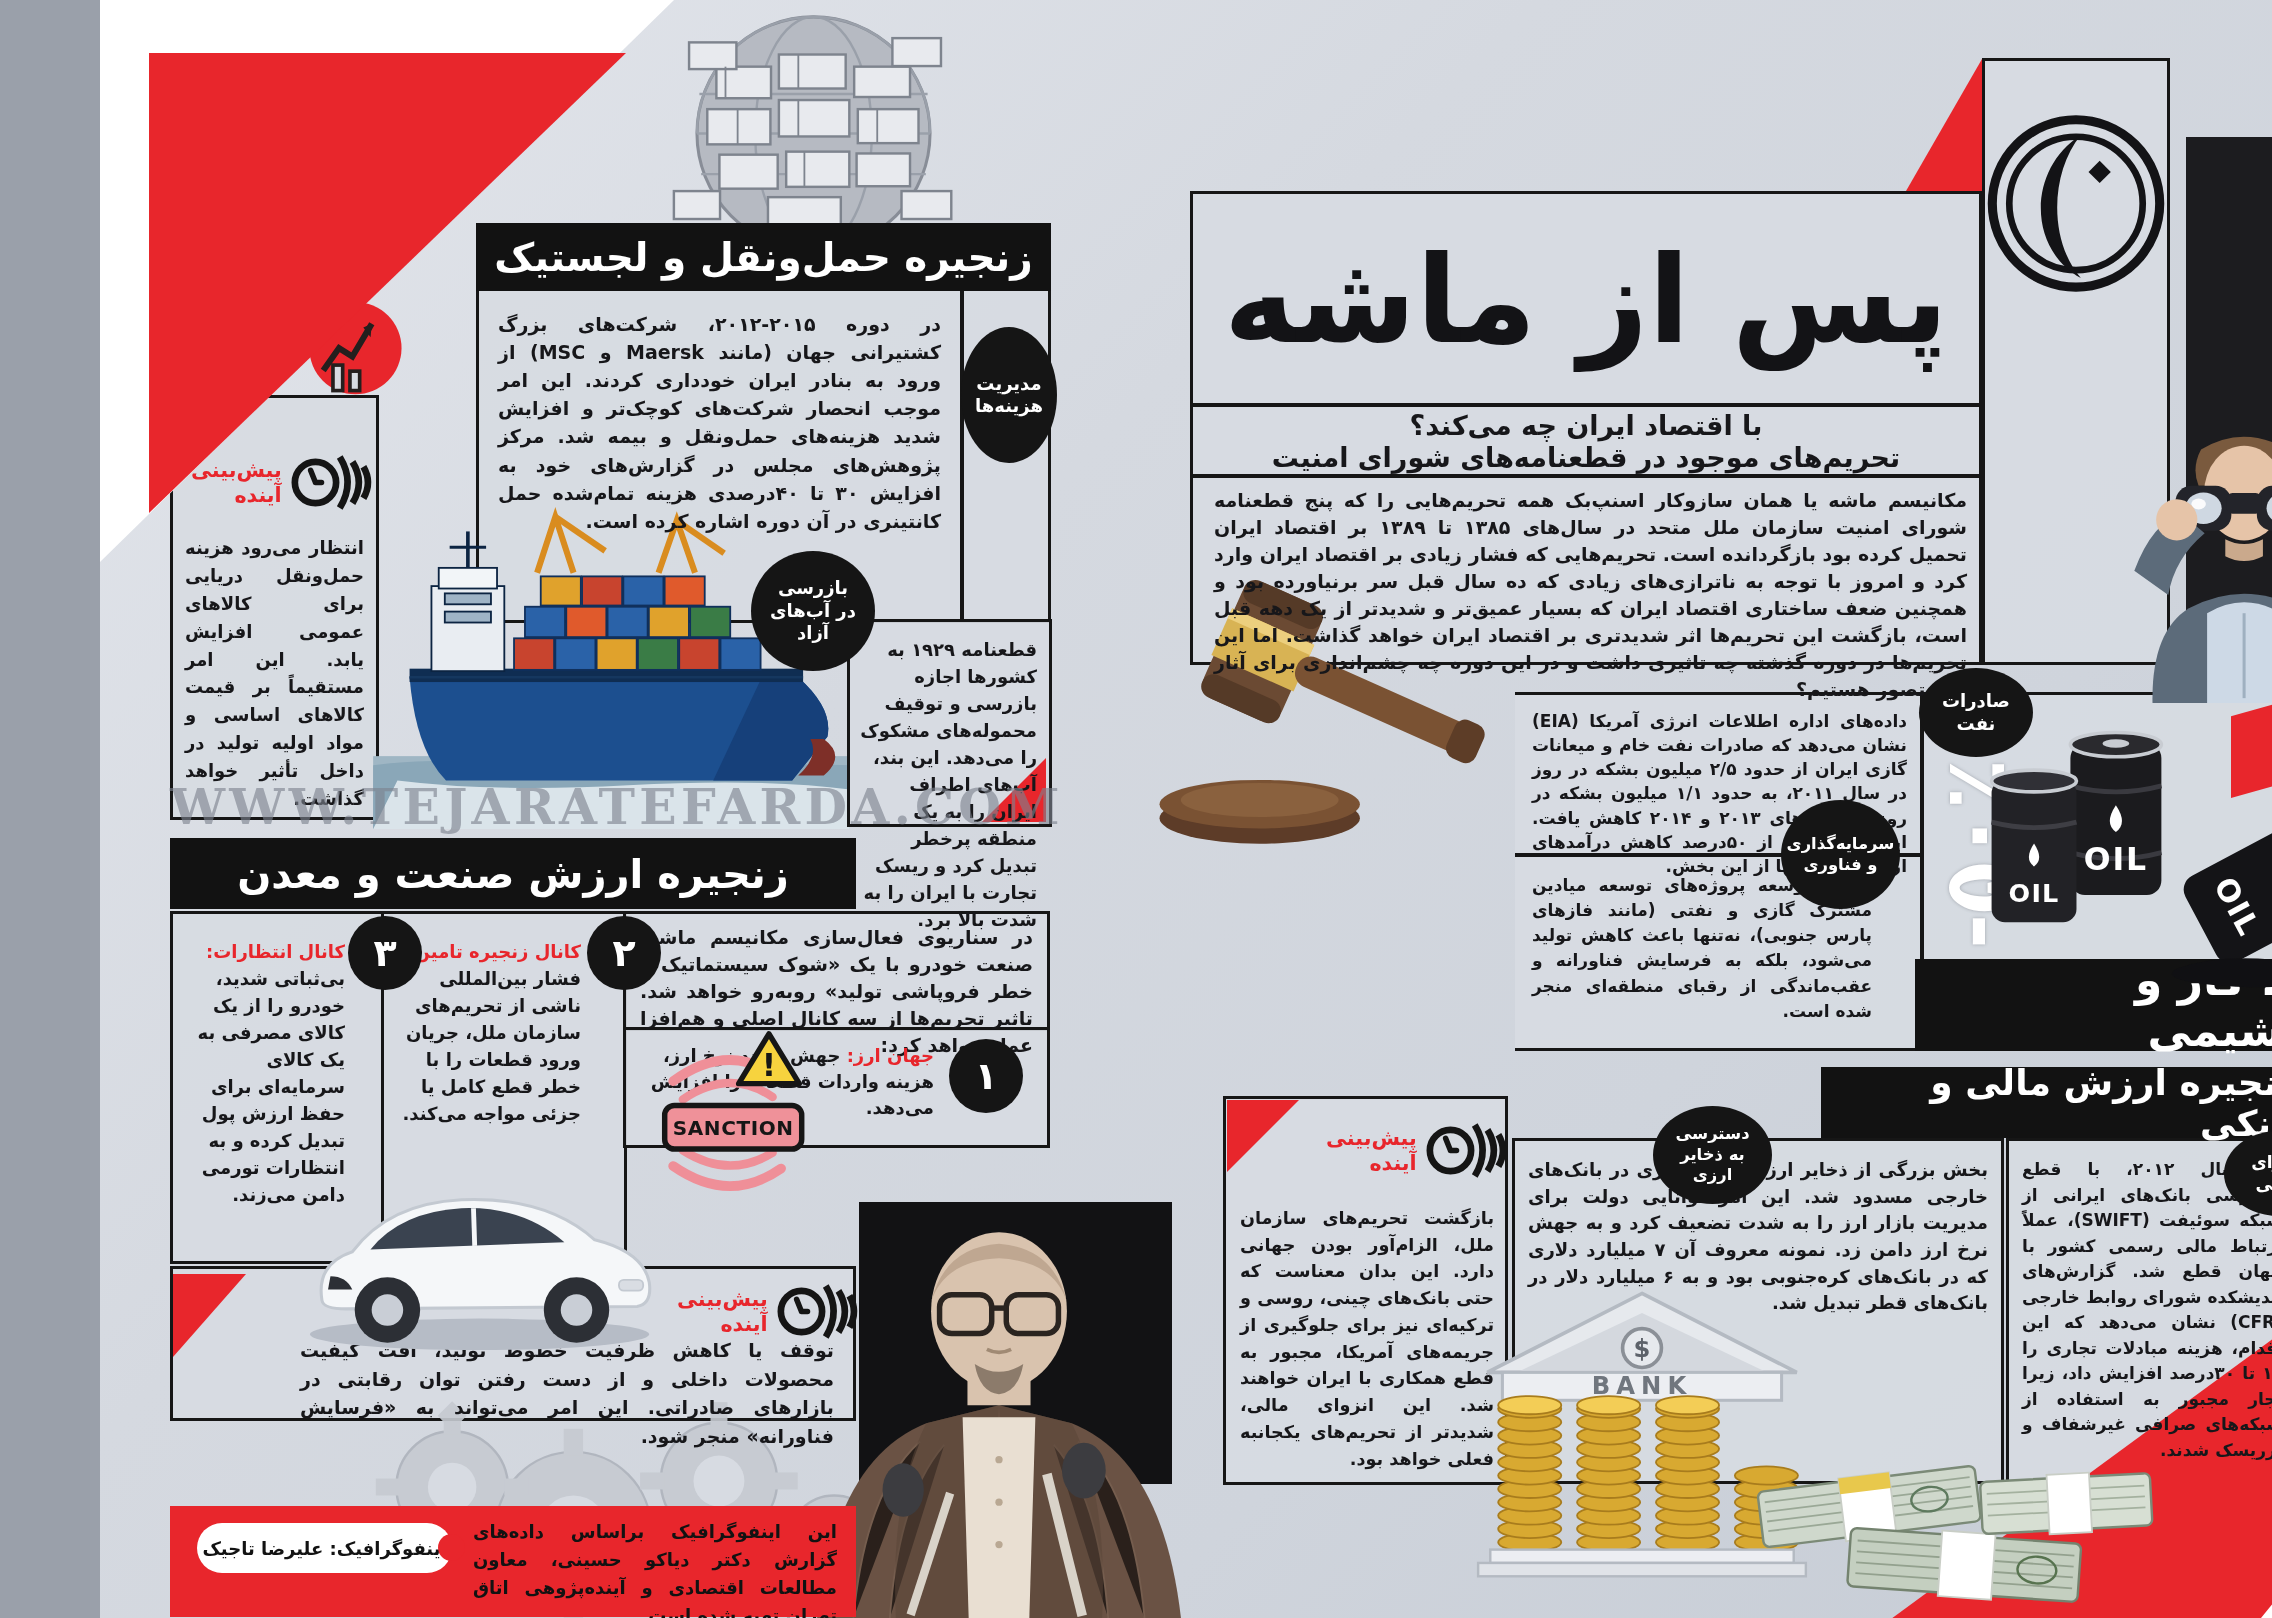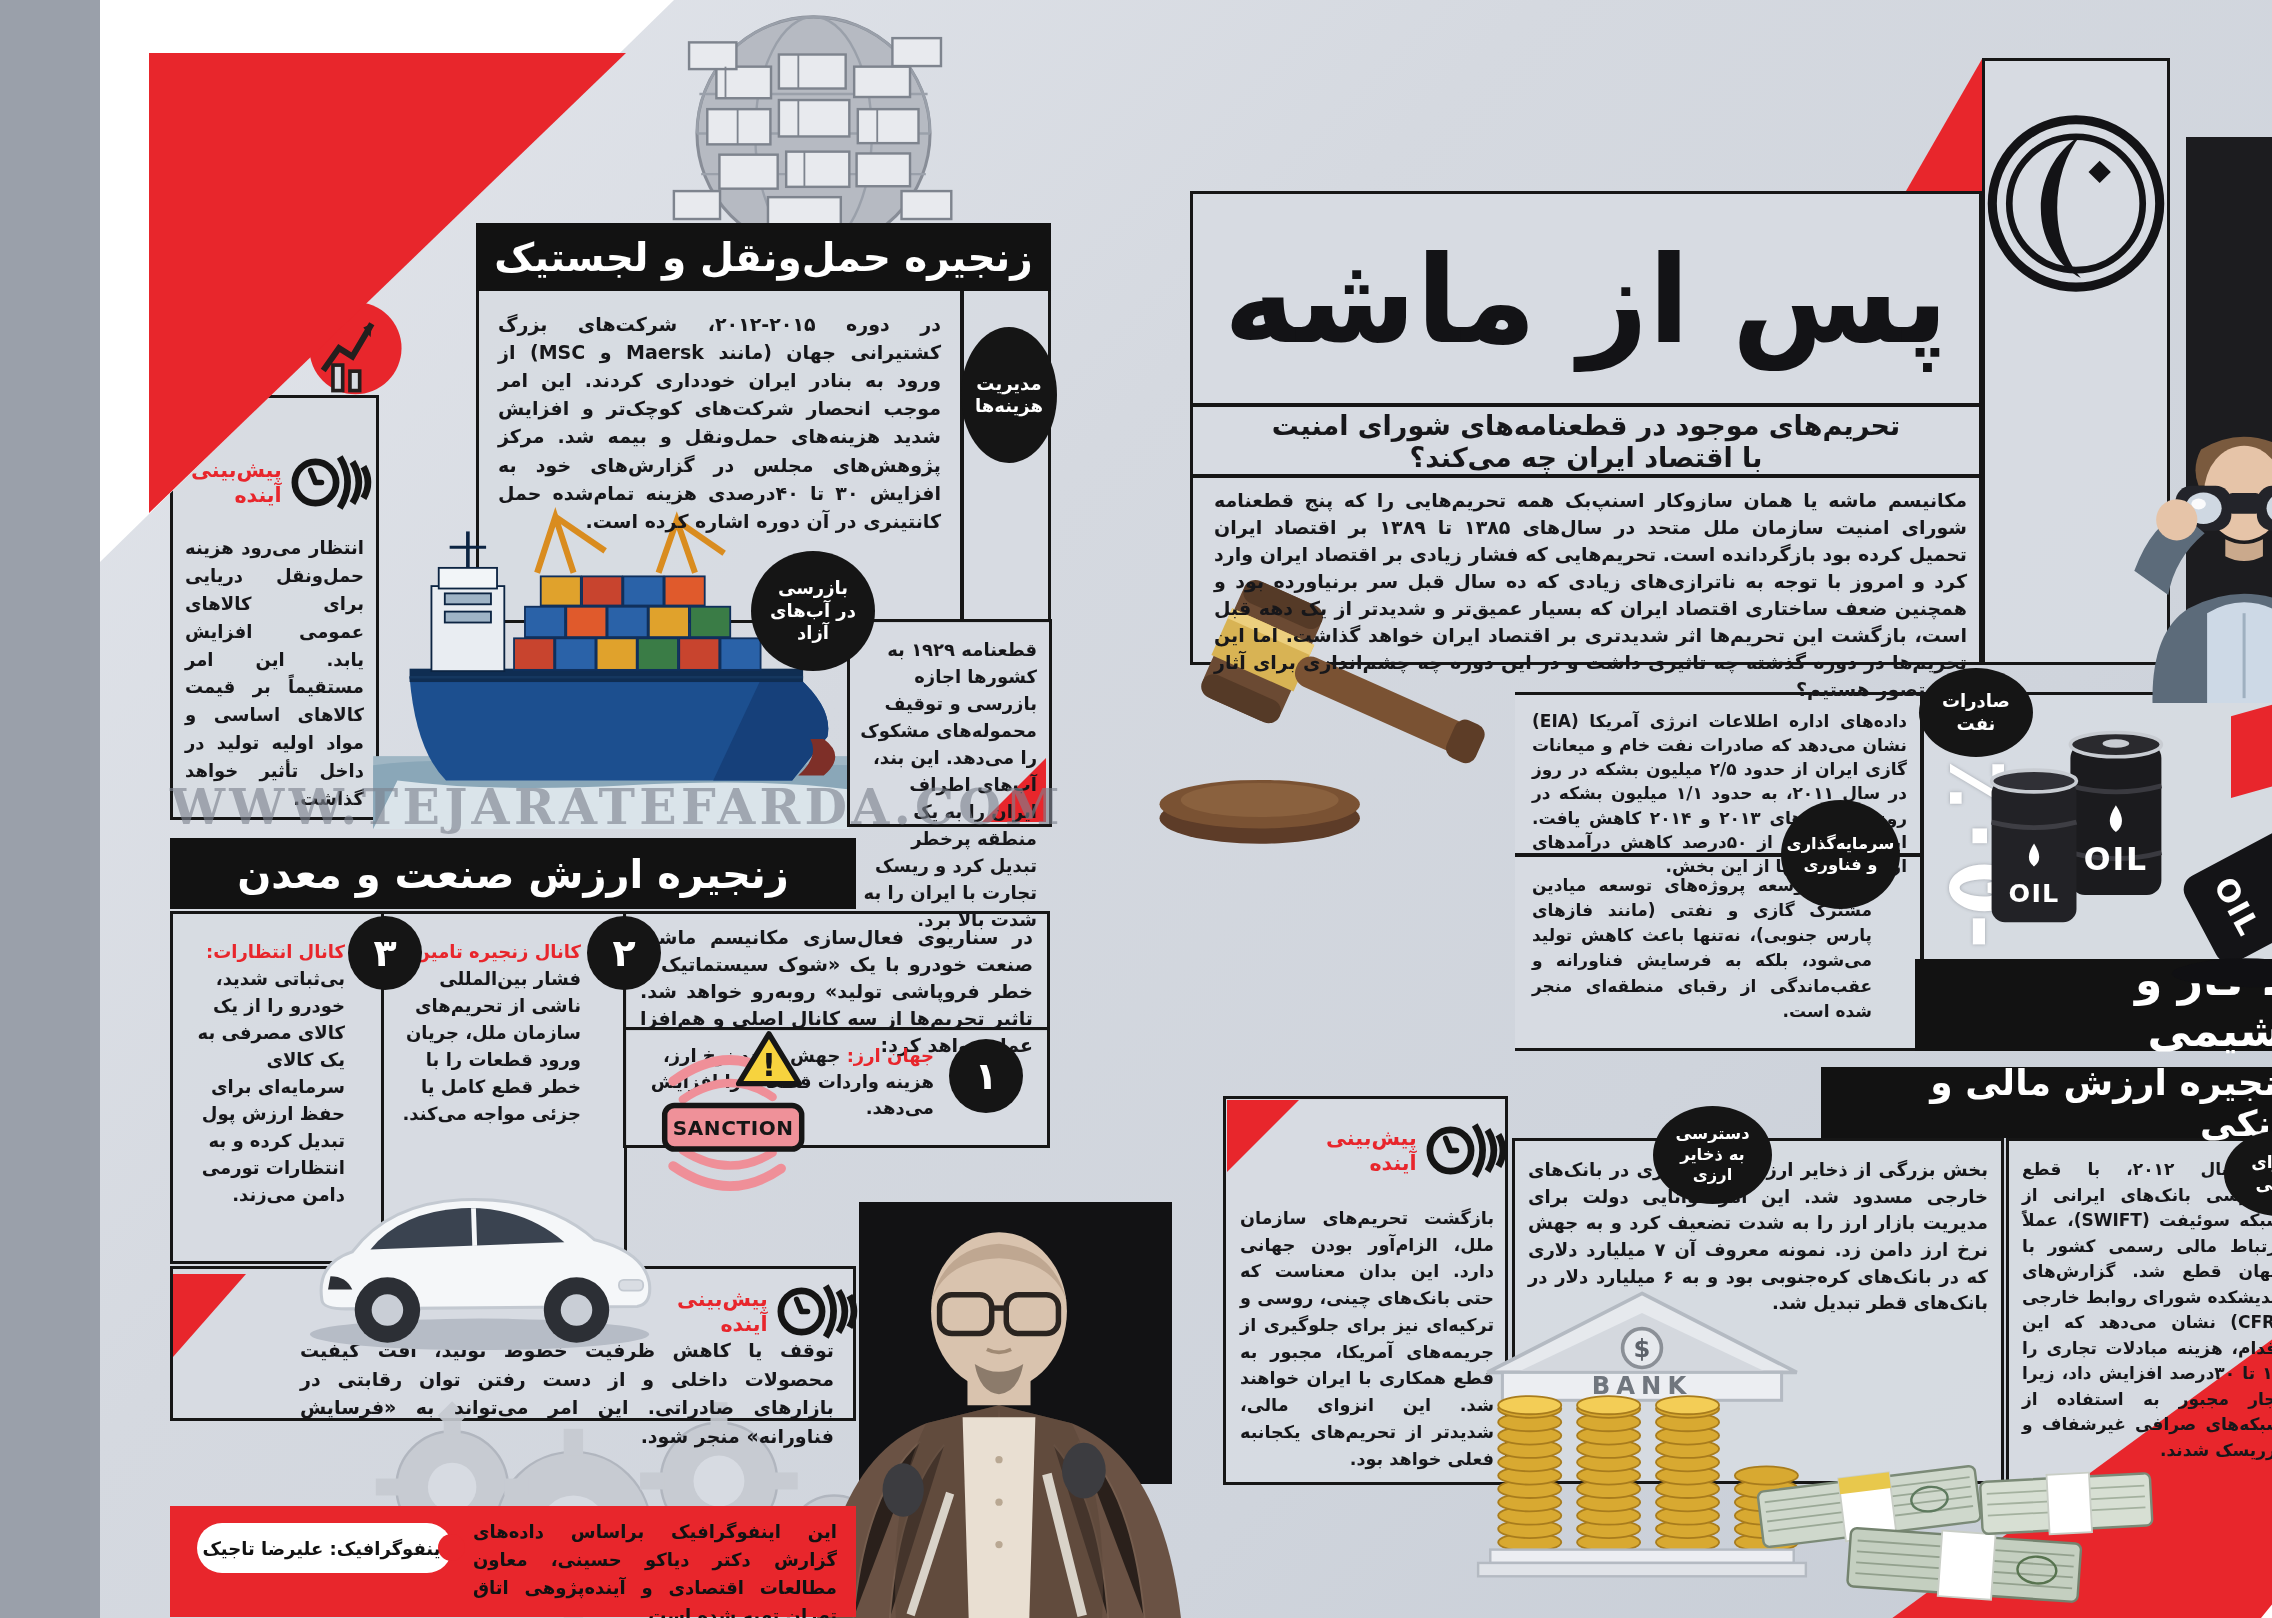--- a/index.html
+++ b/index.html
@@ -157,22 +157,22 @@
 آزاد</div>
 
   <div class="box" style="left:1090px;top:191px;width:792px;height:474px;z-index:9;"></div>
   <div class="hline" style="left:1090px;top:403px;width:792px;"></div>
   <div class="hline" style="left:1090px;top:474px;width:792px;"></div>
   <div class="tri" style="left:1806px;top:59px;width:76px;height:132px;background:#e8262c;clip-path:polygon(100% 0,100% 100%,0 100%);z-index:10;"></div>
   <div class="abs" style="left:1105px;top:200px;width:762px;height:200px;display:flex;align-items:center;justify-content:center;z-index:11;">
     <span style="font-size:121px;font-weight:900;color:#131316;letter-spacing:-2.4px;text-align:center;">پس از ماشه</span>
   </div>
   <div class="abs" style="left:1105px;top:410px;width:762px;text-align:center;color:#17171a;font-weight:bold;font-size:27px;line-height:1.18;z-index:11;">
+    <div>با اقتصاد ایران چه می‌کند؟</div>
     <div>تحریم‌های موجود در قطعنامه‌های شورای امنیت</div>
-    <div>با اقتصاد ایران چه می‌کند؟</div>
   </div>
   <div class="txt" style="left:1114px;top:487px;width:753px;font-size:19px;line-height:1.42;">مکانیسم ماشه یا همان سازوکار اسنپ‌بک همه تحریم‌هایی را که پنج قطعنامه شورای امنیت سازمان ملل متحد در سال‌های ۱۳۸۵ تا ۱۳۸۹ بر اقتصاد ایران تحمیل کرده بود بازگردانده است. تحریم‌هایی که فشار زیادی بر اقتصاد ایران وارد کرد و امروز با توجه به ناترازی‌های زیادی که ده سال قبل سر برنیاورده بود و همچنین ضعف ساختاری اقتصاد ایران که بسیار عمیق‌تر و شدیدتر از یک دهه قبل است، بازگشت این تحریم‌ها اثر شدیدتری بر اقتصاد ایران خواهد گذاشت. اما این تحریم‌ها در دوره گذشته چه تاثیری داشت و در این دوره چه چشم‌اندازی برای آثار آن متصور هستیم؟</div>
 
   <svg class="abs" style="left:1032px;top:534px;width:389px;height:340px;z-index:25;" viewBox="0 0 640 560">
     <g transform="rotate(24 220 180)">
       <rect x="150" y="90" width="140" height="210" rx="28" fill="#6b4a33"></rect>
       <rect x="150" y="90" width="140" height="40" rx="20" fill="#553a27"></rect>
       <rect x="150" y="260" width="140" height="40" rx="20" fill="#553a27"></rect>
       <rect x="146" y="150" width="148" height="84" fill="#d8b354"></rect>
       <rect x="146" y="150" width="148" height="18" fill="#eccf7e"></rect>

